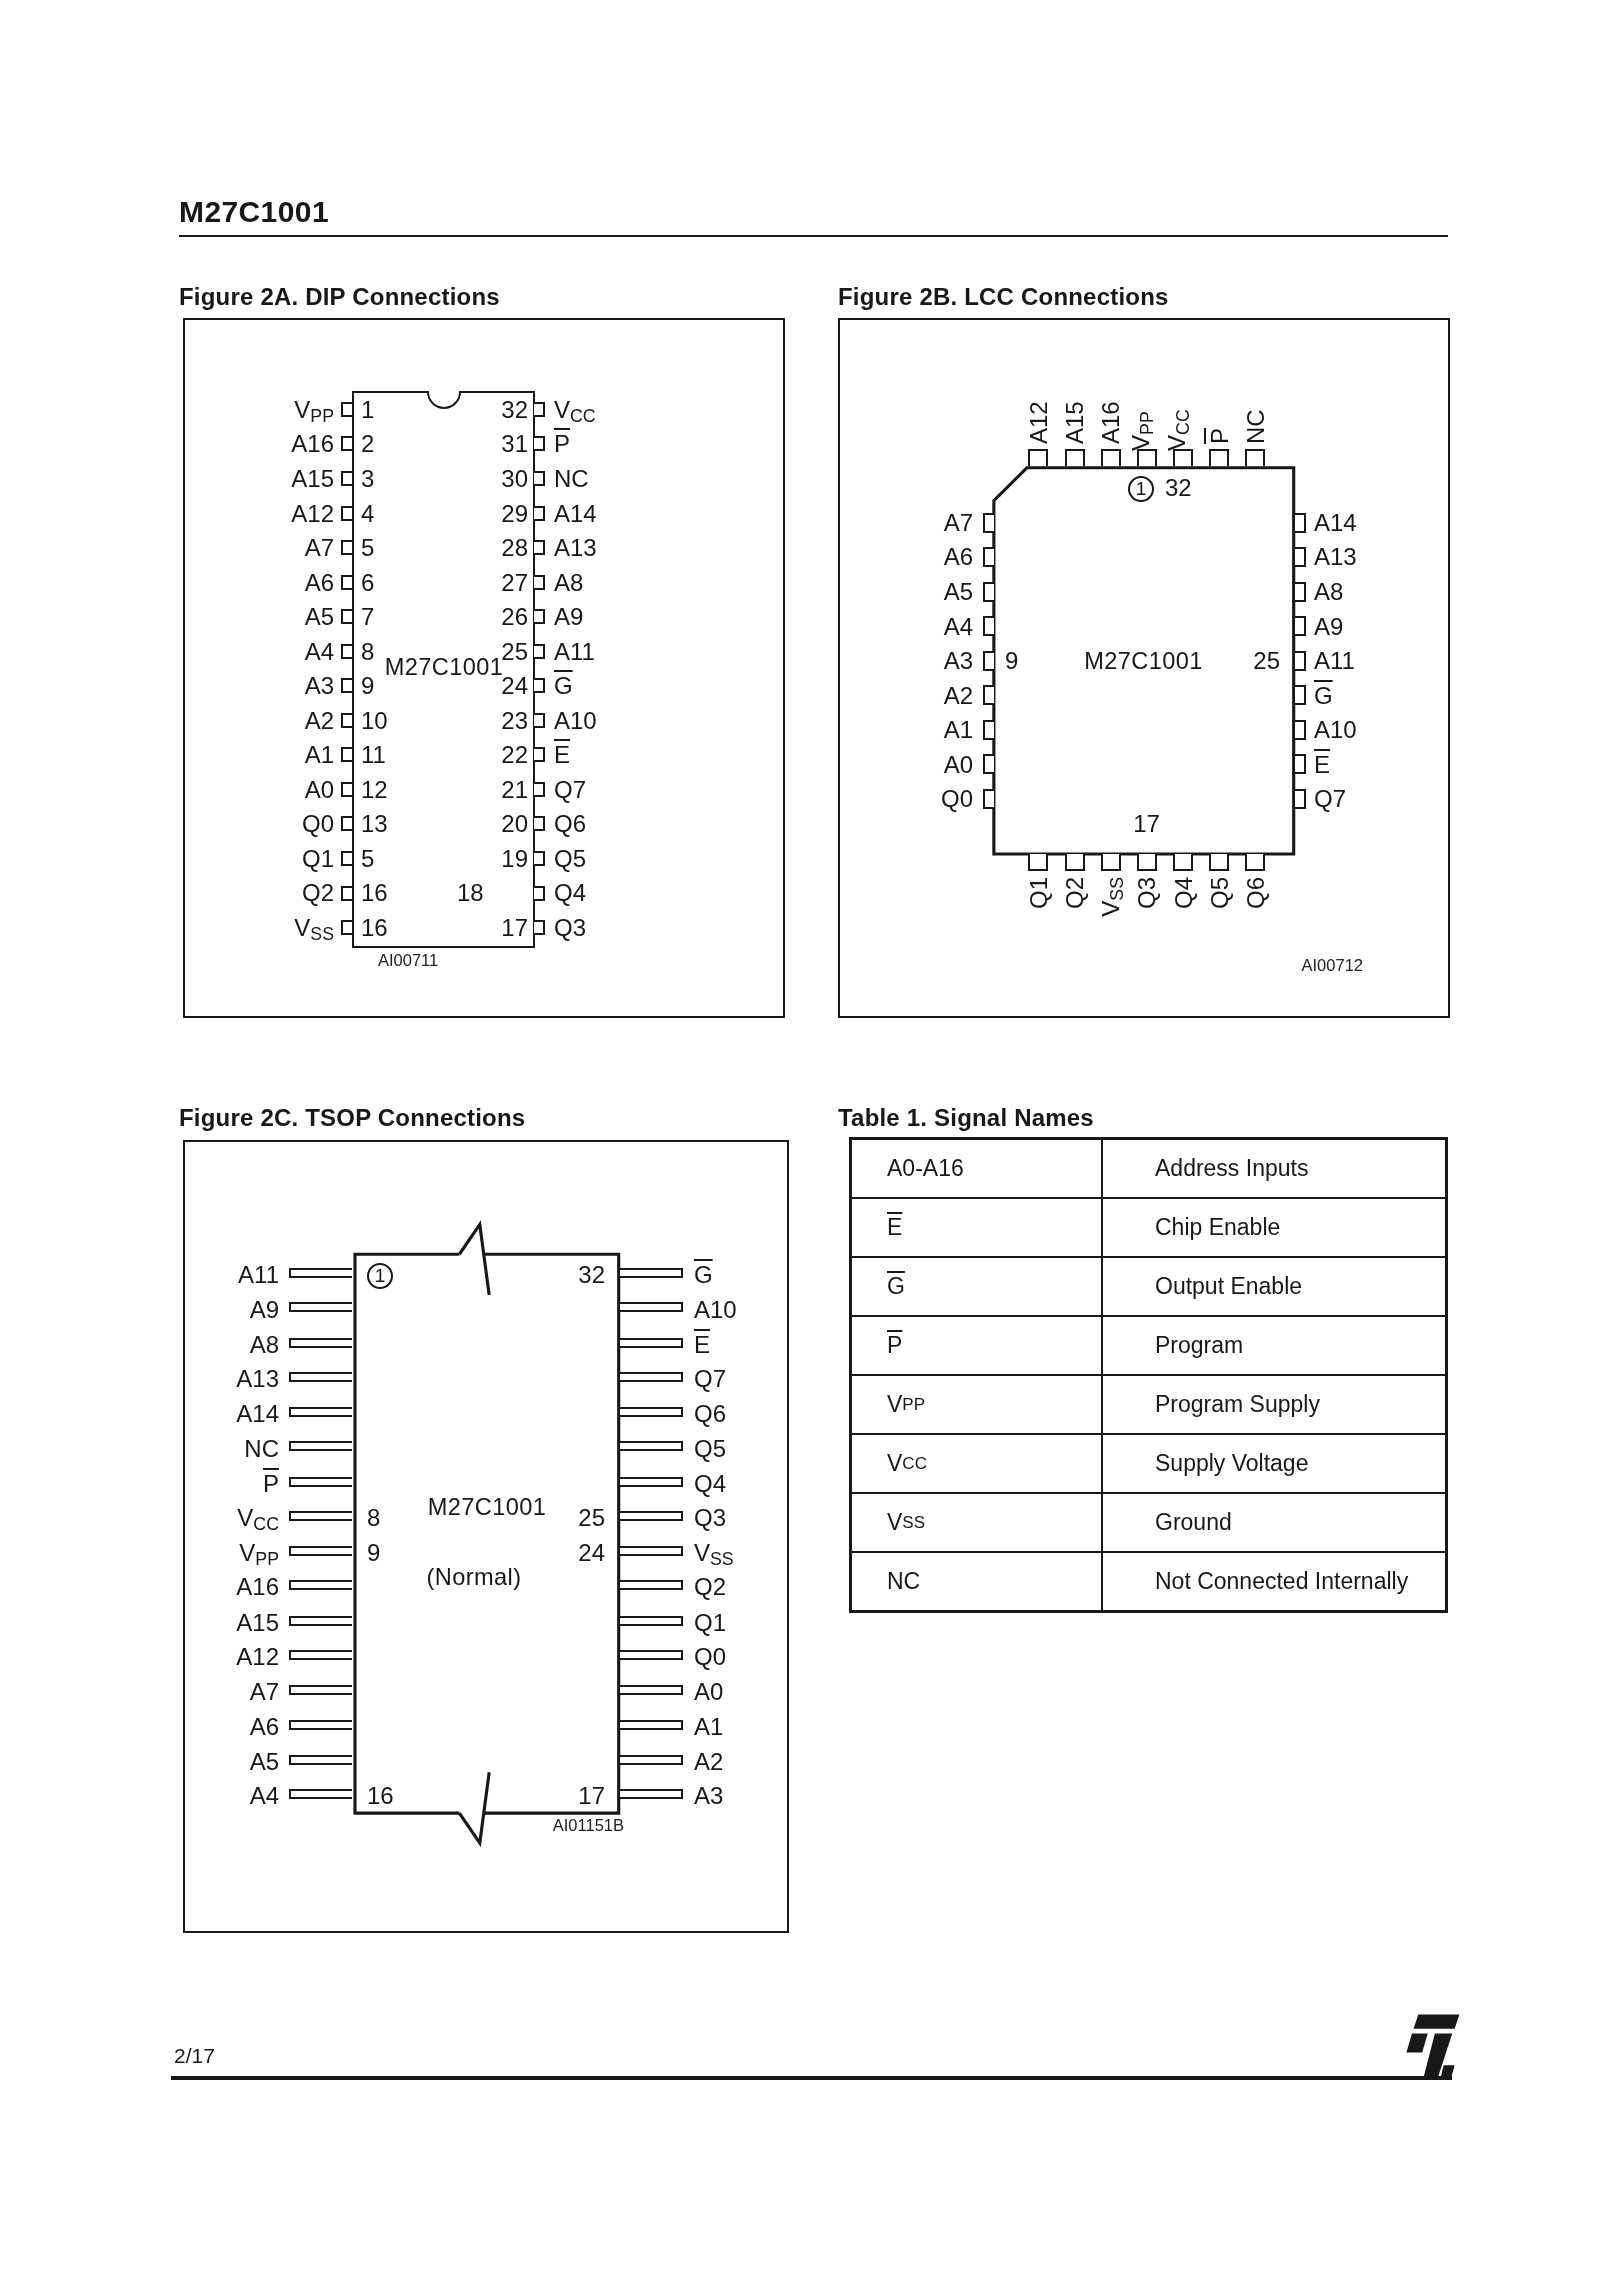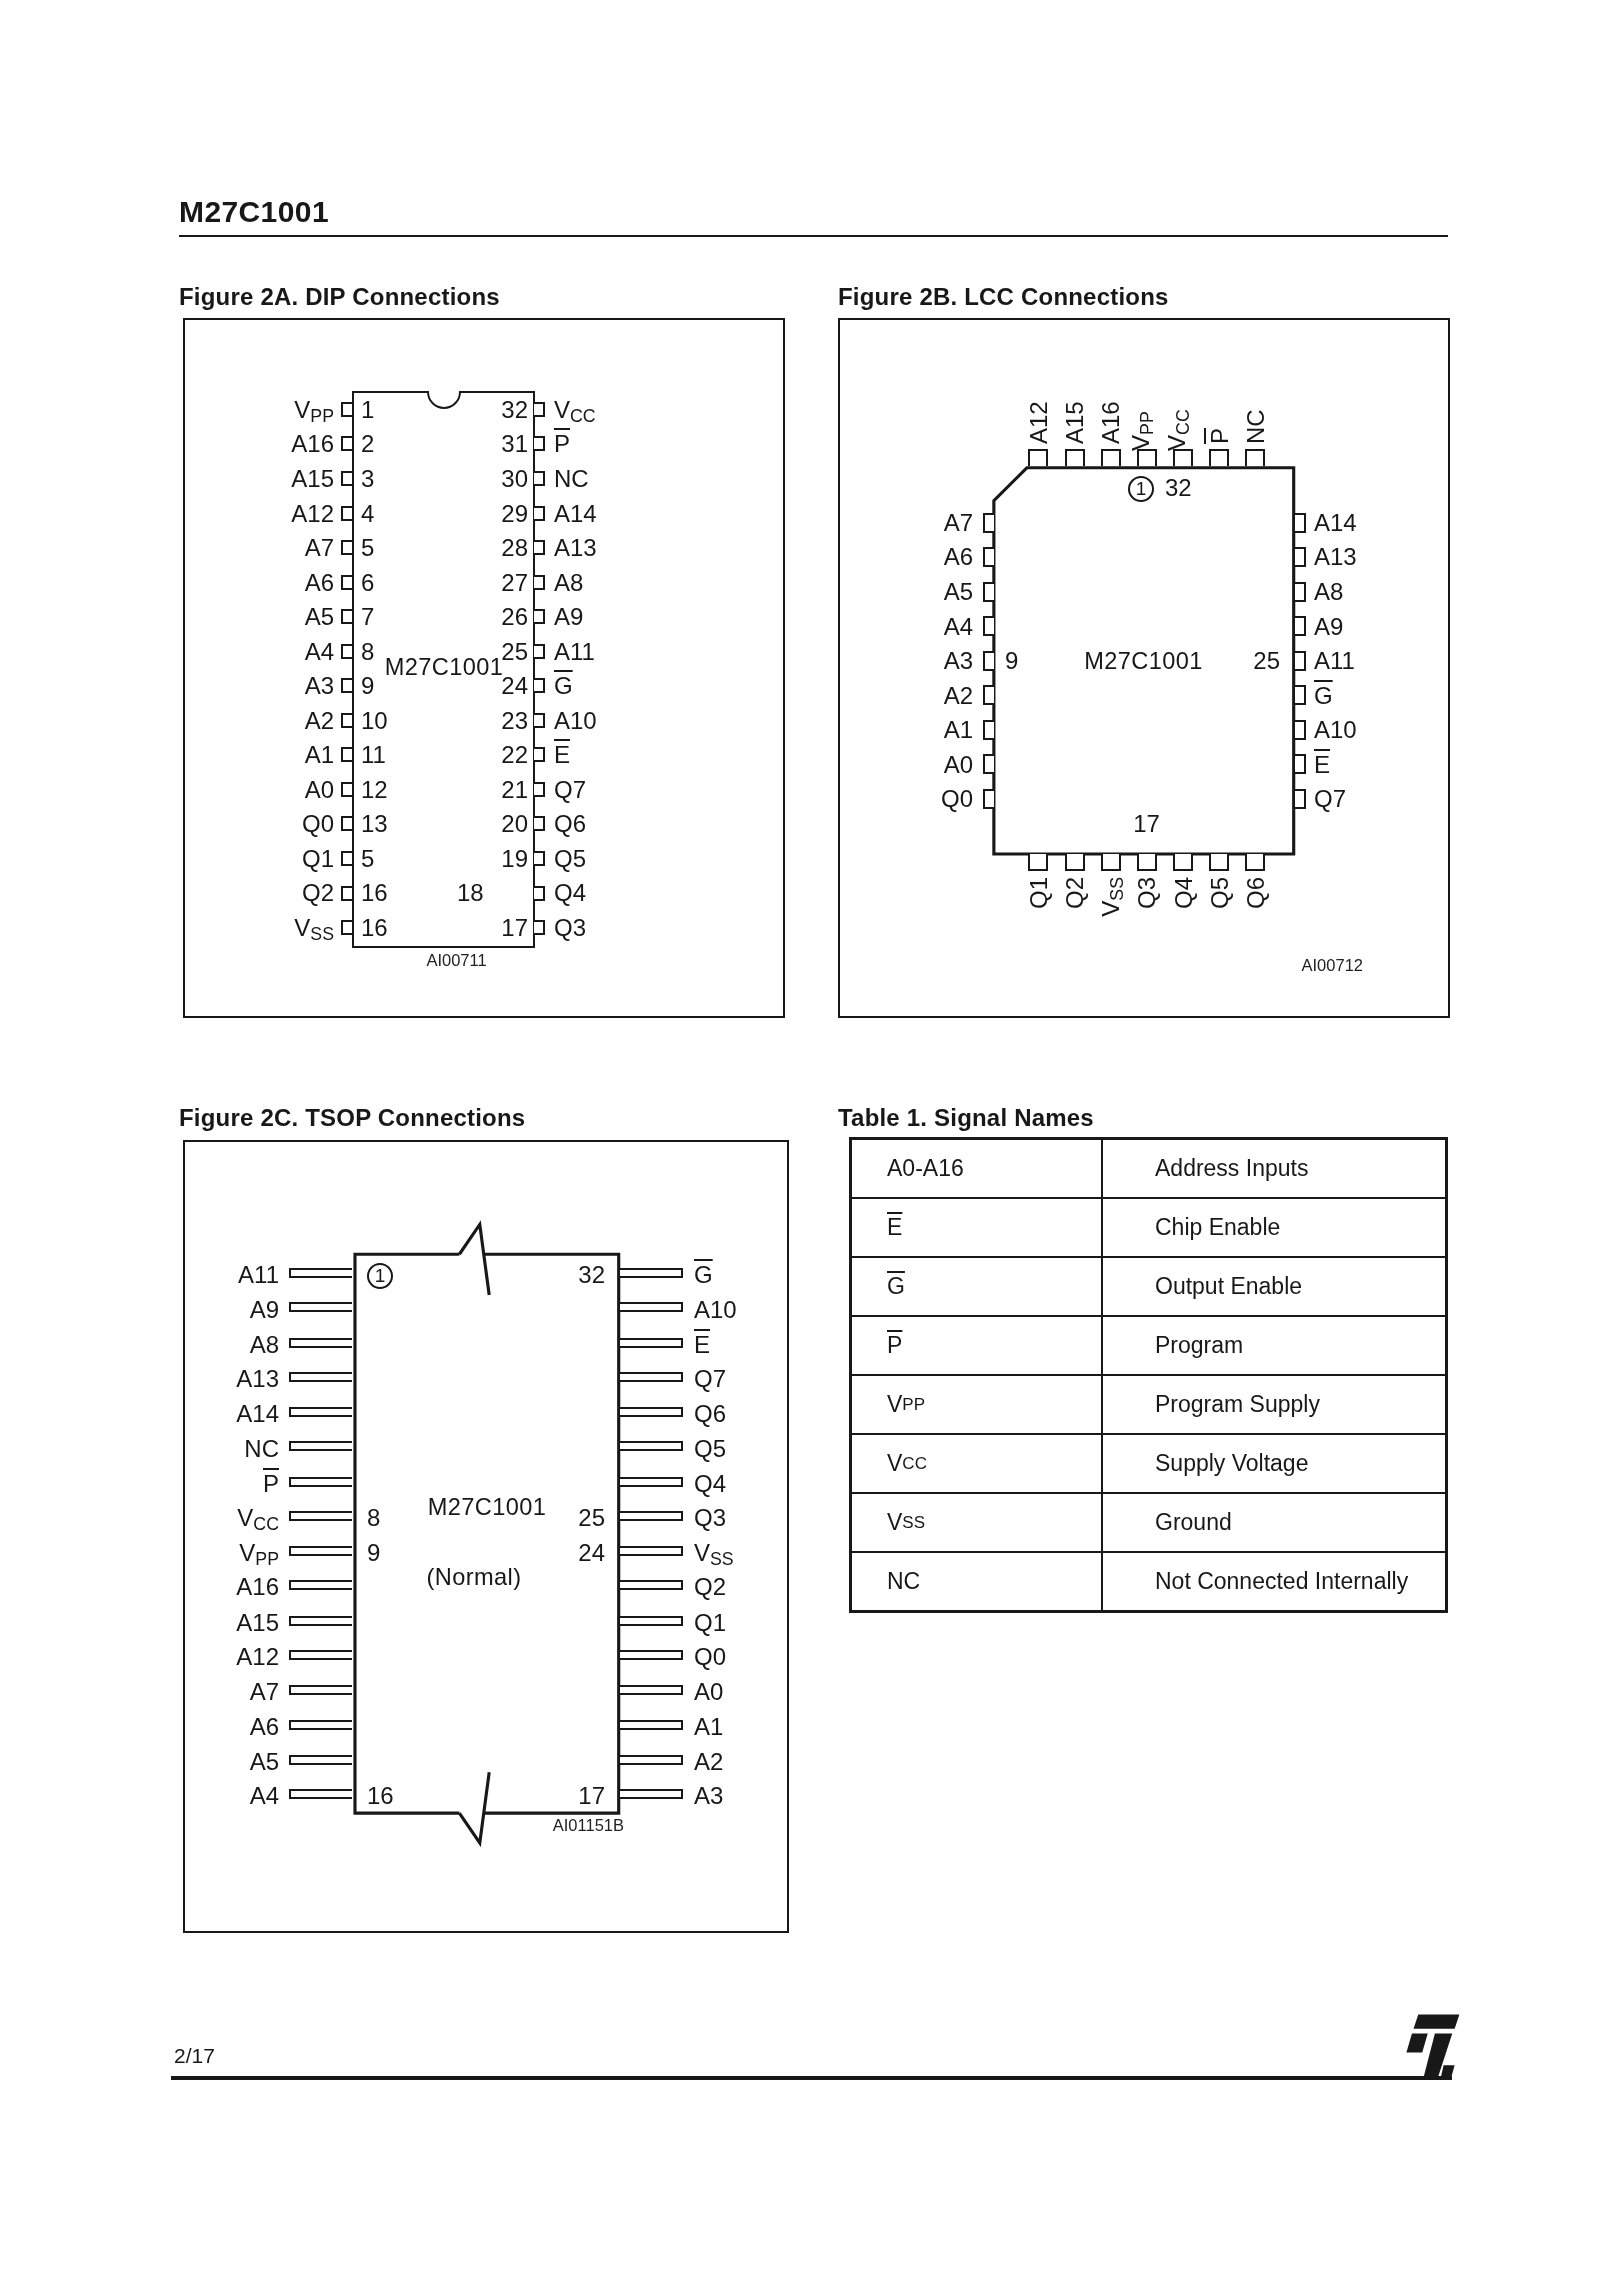--- a/index.html
+++ b/index.html
@@ -44,21 +44,21 @@
   <div class="abs fig-title" style="left:838px;top:1104px;">Table 1. Signal Names</div>
 
   <div class="figbox" style="left:183px;top:318px;width:598px;height:696px;"></div>
   <div class="figbox" style="left:838px;top:318px;width:608px;height:696px;"></div>
   <div class="figbox" style="left:183px;top:1140px;width:602px;height:789px;"></div>
 
   <div class="pkg" style="left:352px;top:391px;width:179px;height:553px;"></div>
   <div class="abs" style="left:427px;top:391px;width:30px;height:15.7px;background:#fff;
        border:2.4px solid #181818;border-top:none;border-radius:0 0 17.3px 17.3px;"></div>
   <div class="chip" style="left:352px;top:653px;width:184px;">M27C1001</div>
-  <div class="cap" style="left:378px;top:951px;width:157px;text-align:center;">AI00711</div>
+  <div class="cap" style="left:378px;top:951px;width:157px;text-align:left;">AI00711</div>
 
   <svg style="left:0;top:0;" width="1622" height="2295" viewBox="0 0 2066 2924">
     <polygon points="1308,596 1648,596 1648,1088 1266,1088 1266,638" fill="#ffffff" stroke="#181818" stroke-width="4"></polygon>
   </svg>
   <div class="chip" style="left:1065px;top:647px;width:157px;">M27C1001</div>
   <div class="cap" style="left:1206px;top:956px;width:157px;text-align:right;">AI00712</div>
 
   <svg style="left:0;top:0;" width="1622" height="2295" viewBox="0 0 2066 2924">
     <path d="M585,1598 L452,1598 L452,2310 L585,2310 M616,1598 L788,1598 L788,2310 L616,2310" fill="none" stroke="#181818" stroke-width="4"></path>
     <path d="M585,1598 L611,1560 L623,1650" fill="none" stroke="#181818" stroke-width="4"></path>

